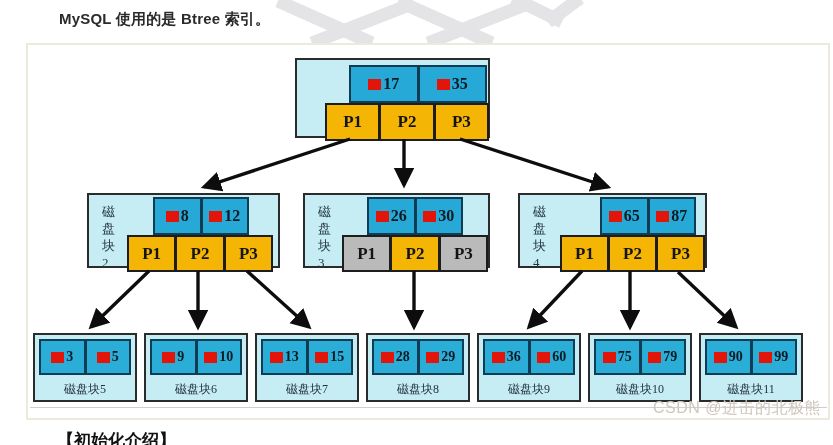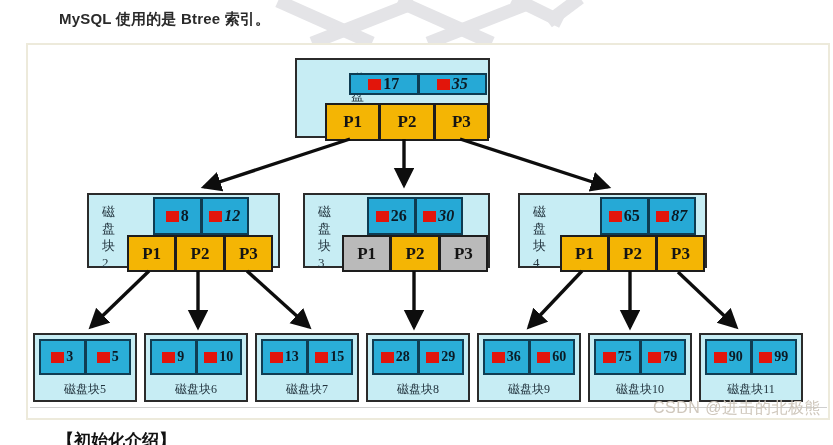--- a/index.html
+++ b/index.html
@@ -17,21 +17,21 @@
   .img-edge-line { position:absolute; left:30px; top:407px; width:797px; height:1px;
     background:#bfbfbf; opacity:.75; }
 
   
   .inode { position:absolute; background:#c7edf4; border:2px solid #2b2b2b; }
   .vlabel { position:absolute; width:16px; font-size:13px; line-height:17px; color:#243640;
     word-break:break-all; font-family:"Liberation Serif","DejaVu Serif",serif; }
   .keyrow { position:absolute; display:flex; }
   .keycell { flex:1; display:flex; align-items:center; justify-content:center; gap:2px;
     background:#26a9d6; border:2px solid #0e3c52; }
-  .keycell + .keycell { border-left-width:1px;font-style:italic; }
+  .keycell + .keycell { border-left-width:1px; }
   .redsq { width:13px; height:11px; background:#e2150b; flex:0 0 auto; }
   .keynum { font-family:"Liberation Serif","DejaVu Serif",serif; font-weight:700;
     font-size:16px; color:#0c1a24; }
   .ptrrow { position:absolute; display:flex; }
   .ptr { flex:1; display:flex; align-items:center; justify-content:center;
     background:#f4b504; border:2px solid #1d1d1d;
     font-family:"Liberation Serif","DejaVu Serif",serif; font-weight:700; font-size:17px; color:#141414; }
   .ptr + .ptr { border-left-width:1px; }
   .ptr.inactive { background:#bababa; }
 
@@ -68,21 +68,21 @@
     </g>
   </svg>
 
   <div class="intro-text">MySQL 使用的是 Btree 索引。</div>
 
   <div class="frame"></div>
   <div class="img-edge-line"></div>
 
   <div class="inode" style="left:295px; top:58px; width:195px; height:80px;">
     <div class="vlabel" style="left:18px; top:10px;margin-left:36px;">磁盘块1</div>
-    <div class="keyrow" style="left:52px; top:5px; width:138px; height:38px;align-items:center;">
+    <div class="keyrow" style="left:52px; top:5px; width:138px; height:38px;">
       <div class="keycell">
         <span class="redsq"></span>
         <span class="keynum">17</span>
       </div>
       <div class="keycell">
         <span class="redsq"></span>
         <span class="keynum">35</span>
       </div>
     </div>
     <div class="ptrrow" style="left:28px; top:43px; width:164px; height:38px;">

